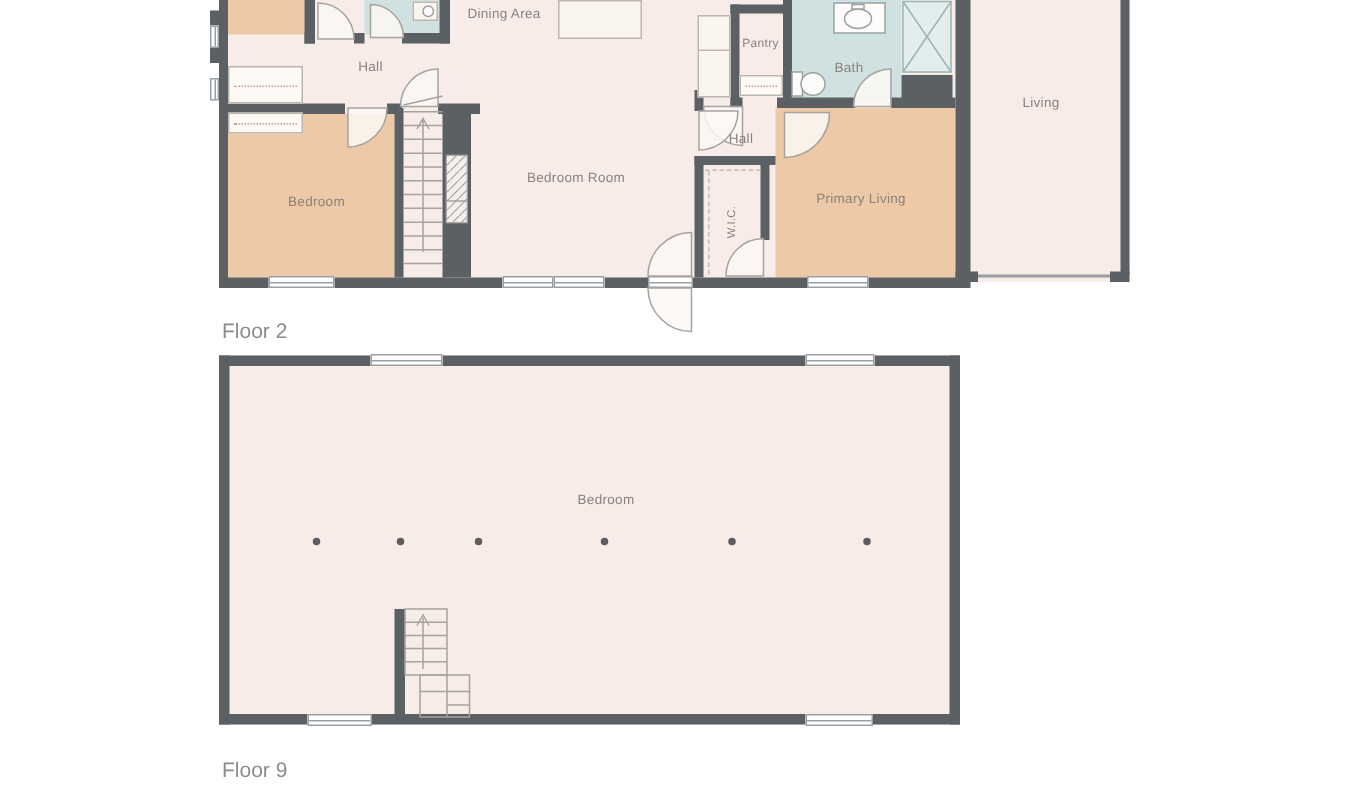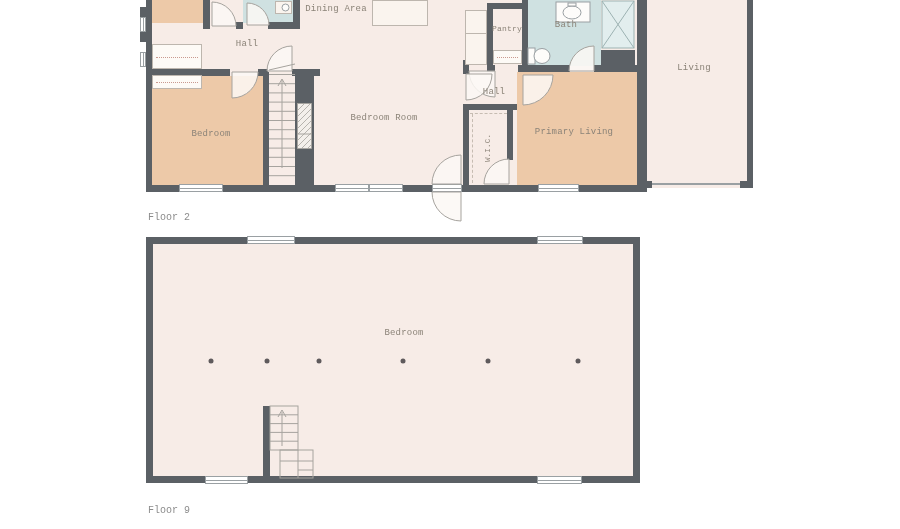--- a/index.html
+++ b/index.html
@@ -1,38 +1,38 @@
 <!DOCTYPE html>
 <html style="--background: #ffffff; --wall: #5b6065; --floor: #f7ece7; --room-warm: #edc9a8; --room-wet: #cfe1e1; --label-text: #8b8378; --caption-text: #8c8c8c; --column-dot: #5f5a5c; --closet-dash: #c9998f;"><head>
 <meta charset="utf-8">
 <style>
   html,body{margin:0;padding:0;background:#fff}
   .canvas{position:relative;width:844px;height:529px;background:var(--background,#fff);
-          font-family:Liberation Mono, monospace;overflow:hidden}
+          font-family:Liberation Sans, sans-serif;overflow:hidden}
   .canvas *{box-sizing:border-box}
   .fill,.w,.win,.closet,.furn,.divline,.dashv,.dashh,.label,.caption,.dot,svg.overlay{position:absolute}
   .fill-floor{background:var(--floor,#f7ece7)}
   .fill-warm{background:var(--room-warm,#edc9a8)}
   .fill-wet{background:var(--room-wet,#cfe1e1)}
   .w{background:var(--wall,#5b6065)}
   .win{background:#ffffff;border:1px solid #9aa0a3}
   .winh:after{content:"";position:absolute;left:0;right:0;top:50%;height:1px;background:#9aa0a3}
   .winv:after{content:"";position:absolute;top:0;bottom:0;left:50%;width:1px;background:#9aa0a3}
   .closet{background:#fdfaf6;border:1px solid #bdb6ae}
   .closet:after{content:"";position:absolute;left:3px;right:3px;top:50%;
                 border-top:1px dotted var(--closet-dash,#c9998f)}
   .furn{background:#faf4ee;border:1px solid #bdb6ae}
   .divline{background:#bdb6ae}
   .dashv{border-left:1px dashed #c6bcb2}
   .dashh{border-top:1px dashed #c6bcb2}
   .label{color:var(--label-text,#8b8378);font-size:9px;line-height:10px;white-space:nowrap;
          letter-spacing:.2px;transform:translate(-50%,-50%)}
   .label.small{font-size:8px}
   .label.vert{font-size:7.5px;transform:translate(-50%,-50%) rotate(-90deg)}
-  .caption{color:var(--caption-text,#8c8c8c);font-size:10px}
+  .caption{color:var(--caption-text,#8c8c8c);font-size:14px}
   .dot{width:5px;height:5px;border-radius:50%;background:var(--column-dot,#5f5a5c);
        transform:translate(-50%,-50%)}
   svg.overlay{left:0;top:0;pointer-events:none}
   .arc{fill:rgba(252,248,244,.85);stroke:#a6a39e;stroke-width:1}
   .sline{fill:none;stroke:#a6a39e;stroke-width:1}
   .fix{fill:#fdfcfa;stroke:#9aa0a3;stroke-width:1}
   .shower{fill:#e2eeee;stroke:#9db3b3;stroke-width:1}
   .hatchbox{fill:#f3efeb;stroke:#a6a39e;stroke-width:.8}
 </style>
 </head>
@@ -175,21 +175,21 @@
       <path class="sline" d="M270,414.8 H298 M270,423.6 H298 M270,432.4 H298 M270,441.2 H298"></path>
       <rect class="sline" x="280" y="450" width="33" height="28"></rect>
       <path class="sline" d="M298,450 V478 M280,461 H313 M298,470 H313"></path>
       <path class="sline" d="M282,446 V412 M278,417 L282,410 L286,417"></path>
     </g>
   </svg>
 
   <div class="label" style="left:336px;top:9px">Dining Area</div>
   <div class="label" style="left:247px;top:44px">Hall</div>
   <div class="label small" style="left:507px;top:29px">Pantry</div>
-  <div class="label" style="left:566px;top:25px">Bath</div>
+  <div class="label" style="left:566px;top:45px">Bath</div>
   <div class="label" style="left:694px;top:68px">Living</div>
   <div class="label" style="left:211px;top:134px">Bedroom</div>
   <div class="label" style="left:384px;top:118px">Bedroom Room</div>
   <div class="label" style="left:494px;top:92px">Hall</div>
   <div class="label vert" style="left:488px;top:148px">W.I.C.</div>
   <div class="label" style="left:574px;top:132px">Primary Living</div>
   <div class="label" style="left:404px;top:333px">Bedroom</div>
 
   <div class="caption" style="left:148px;top:212px">Floor 2</div>
   <div class="caption" style="left:148px;top:505px">Floor 9</div>

